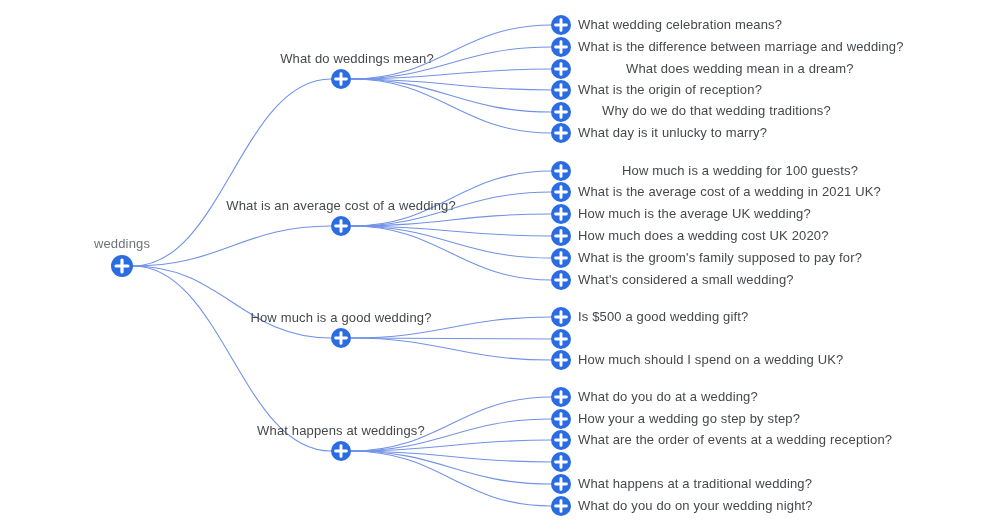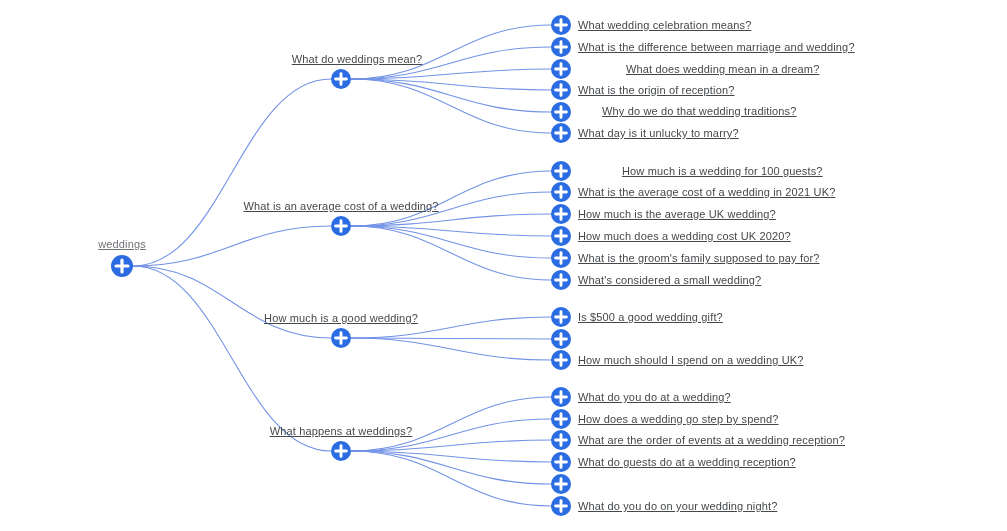--- a/index.html
+++ b/index.html
@@ -18,25 +18,24 @@
     border-radius: 50%;
     display: flex;
     align-items: center;
     justify-content: center;
     cursor: pointer;
     box-sizing: border-box;
   }
   .node svg { display: block; width: 100%; height: 100%; }
   .lbl {
     position: absolute;
-    font-size: 11px;
+    font-size: 13px;
     line-height: 14px;
     white-space: nowrap;
     letter-spacing: 0.15px;
-    text-decoration: underline;
   }
   .lbl.center { transform: translateX(-50%); }
 </style>
 </head>
 <body>
 
 <div class="canvas">
   <svg id="edges" width="1007" height="531" viewBox="0 0 1007 531">
       <path d="M 133 266 C 222 266, 242 79, 331 79" fill="none" stroke="#7292e6" stroke-width="1.1"></path>
       <path d="M 351 79 C 441 79, 461 25, 551 25" fill="none" stroke="#7292e6" stroke-width="1.1"></path>
@@ -188,38 +187,38 @@
         <svg viewBox="0 0 20 20">
           <path d="M10 4.6 V15.4 M4.6 10 H15.4" stroke="#ffffff" stroke-width="2.9" stroke-linecap="round" fill="none"></path>
         </svg>
       </div>
       <div class="lbl" style="left: 578px; top: 390px; color: rgb(69, 72, 75);">What do you do at a wedding?</div>
       <div class="node" style="left: 551px; top: 409px; width: 20px; height: 20px; background: rgb(43, 108, 226);">
         <svg viewBox="0 0 20 20">
           <path d="M10 4.6 V15.4 M4.6 10 H15.4" stroke="#ffffff" stroke-width="2.9" stroke-linecap="round" fill="none"></path>
         </svg>
       </div>
-      <div class="lbl" style="left: 578px; top: 412px; color: rgb(69, 72, 75);">How does a wedding go step by spend?</div>
+      <div class="lbl" style="left: 578px; top: 412px; color: rgb(69, 72, 75);">How your a wedding go step by step?</div>
       <div class="node" style="left: 551px; top: 430px; width: 20px; height: 20px; background: rgb(43, 108, 226);">
         <svg viewBox="0 0 20 20">
           <path d="M10 4.6 V15.4 M4.6 10 H15.4" stroke="#ffffff" stroke-width="2.9" stroke-linecap="round" fill="none"></path>
         </svg>
       </div>
       <div class="lbl" style="left: 578px; top: 433px; color: rgb(69, 72, 75);">What are the order of events at a wedding reception?</div>
       <div class="node" style="left: 551px; top: 452px; width: 20px; height: 20px; background: rgb(43, 108, 226);">
         <svg viewBox="0 0 20 20">
           <path d="M10 4.6 V15.4 M4.6 10 H15.4" stroke="#ffffff" stroke-width="2.9" stroke-linecap="round" fill="none"></path>
         </svg>
       </div>
-      <div class="lbl" style="left: 578px; top: 455px; color: rgb(69, 72, 75);">What do guests do at a wedding reception?</div>
       <div class="node" style="left: 551px; top: 474px; width: 20px; height: 20px; background: rgb(43, 108, 226);">
         <svg viewBox="0 0 20 20">
           <path d="M10 4.6 V15.4 M4.6 10 H15.4" stroke="#ffffff" stroke-width="2.9" stroke-linecap="round" fill="none"></path>
         </svg>
       </div>
+      <div class="lbl" style="left: 578px; top: 477px; color: rgb(69, 72, 75);">What happens at a traditional wedding?</div>
       <div class="node" style="left: 551px; top: 496px; width: 20px; height: 20px; background: rgb(43, 108, 226);">
         <svg viewBox="0 0 20 20">
           <path d="M10 4.6 V15.4 M4.6 10 H15.4" stroke="#ffffff" stroke-width="2.9" stroke-linecap="round" fill="none"></path>
         </svg>
       </div>
       <div class="lbl" style="left: 578px; top: 499px; color: rgb(69, 72, 75);">What do you do on your wedding night?</div>
     </div>
 </div>
 
 </body></html>

